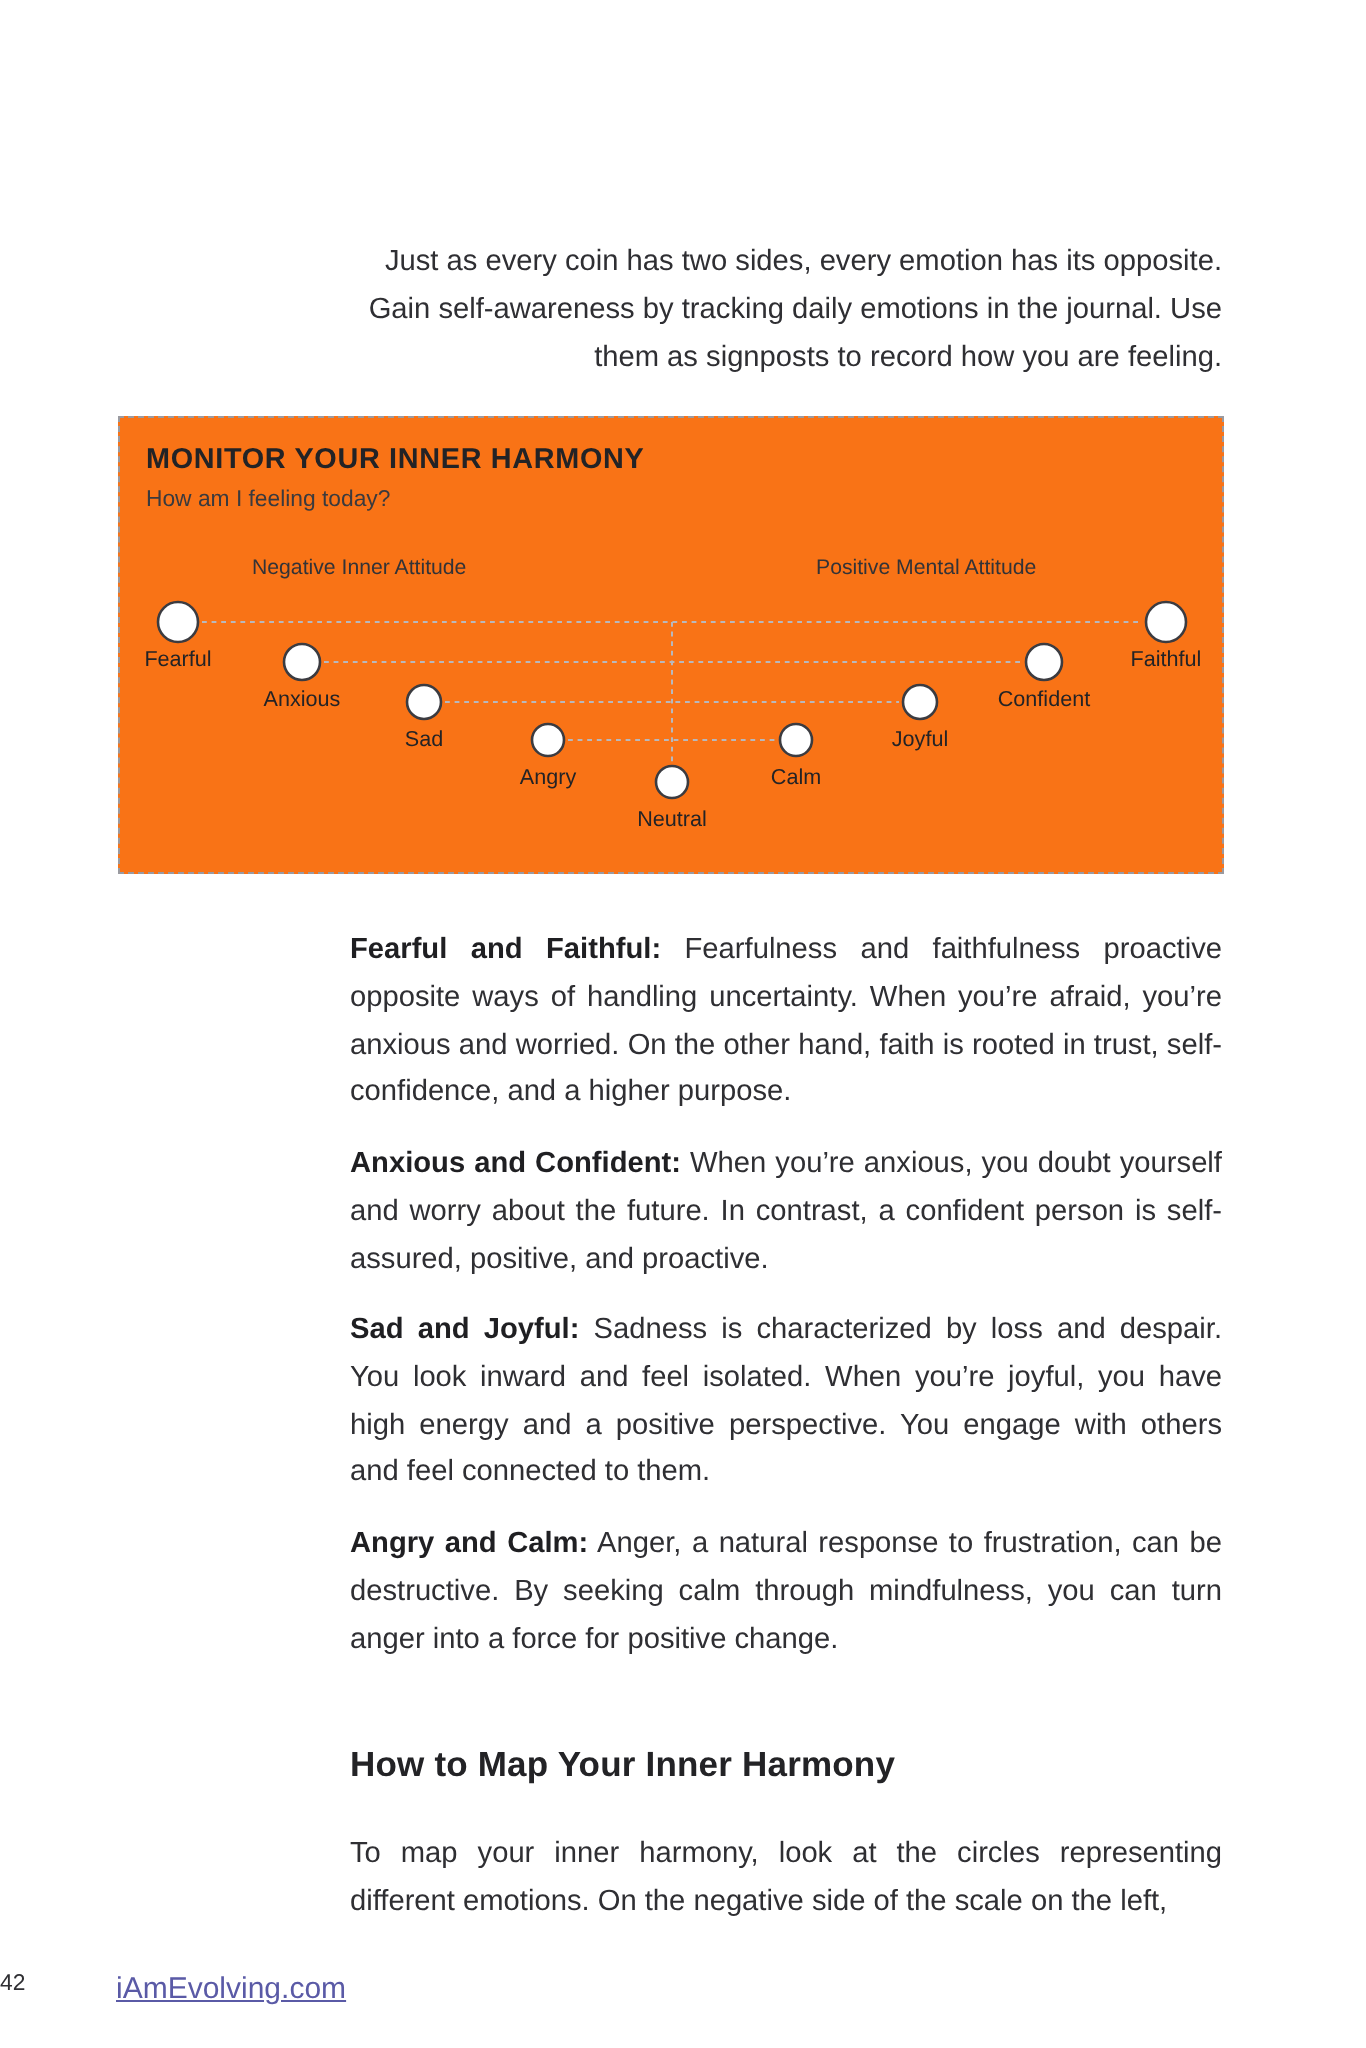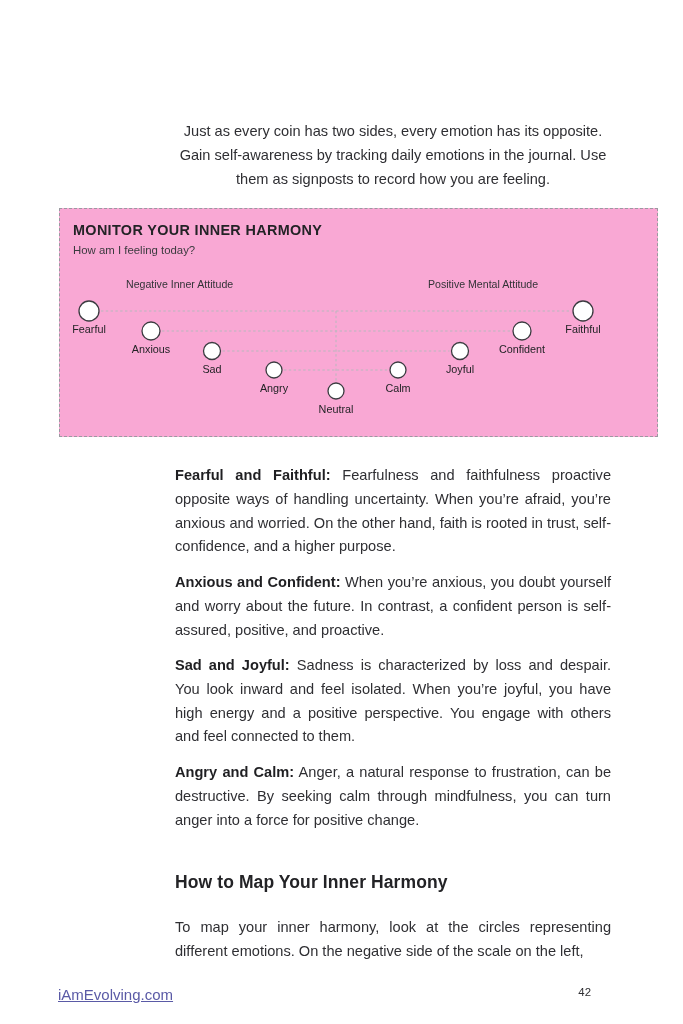--- a/index.html
+++ b/index.html
@@ -42,37 +42,37 @@
   }
 
   p.body-text {
     font-size: 14.6px;
     line-height: 1.63;
     color: #2f2f33;
     margin: 0;
     text-align: justify;
     text-justify: inter-word;
   }
-  p.body-text.left-align { text-align: center; }
+  p.body-text.left-align { text-align: right; }
 
   p.body-text b.lead {
     font-weight: 700;
     color: #1f1f22;
   }
 
   
   .diagram-panel {
     position: absolute;
     left: 59px;
     top: 208px;
-    width: 599px;
+    width: 553px;
     height: 229px;
     border: 1px dashed #9a9aa0;
     box-sizing: border-box;
-    background: #f9a8d4;
+    background: #f97316;
   }
 
   .diagram-title {
     position: absolute;
     left: 13px;
     top: 13px;
     font-size: 14.4px;
     font-weight: 700;
     letter-spacing: 0.35px;
     color: #232326;
@@ -86,21 +86,21 @@
     color: #3a3a3e;
   }
 
   .axis-label {
     position: absolute;
     font-size: 10.6px;
     color: #333337;
     white-space: nowrap;
   }
   .axis-label.negative { left: 66px;  top: 69px; }
-  .axis-label.positive { left: 348px; top: 69px; margin-left: 20px; }
+  .axis-label.positive { left: 348px; top: 69px; }
 
   .diagram-svg {
     position: absolute;
     left: 0;
     top: 0;
     width: 553px;
     height: 229px;
   }
 
   .node-circle {
@@ -136,21 +136,21 @@
     font-size: 15px;
     color: #5a5aa6;
     text-decoration: underline;
     text-underline-offset: 1px;
   }
   .footer-page {
     position: absolute;
     left: 0;
     top: 0;
     width: 591px;
-    text-align: right;
+    text-align: left;
     font-size: 11.4px;
     color: #2f2f33;
   }
 </style>
 </head>
 <body>
 
 <div class="page">
 
 

